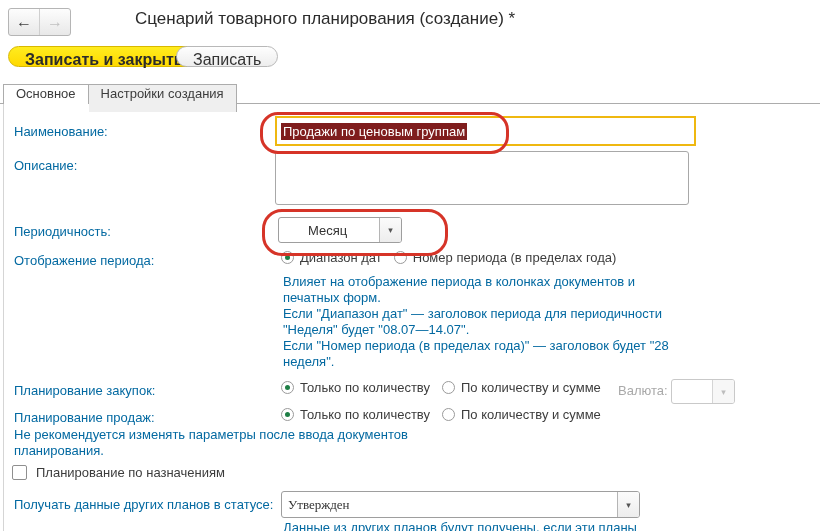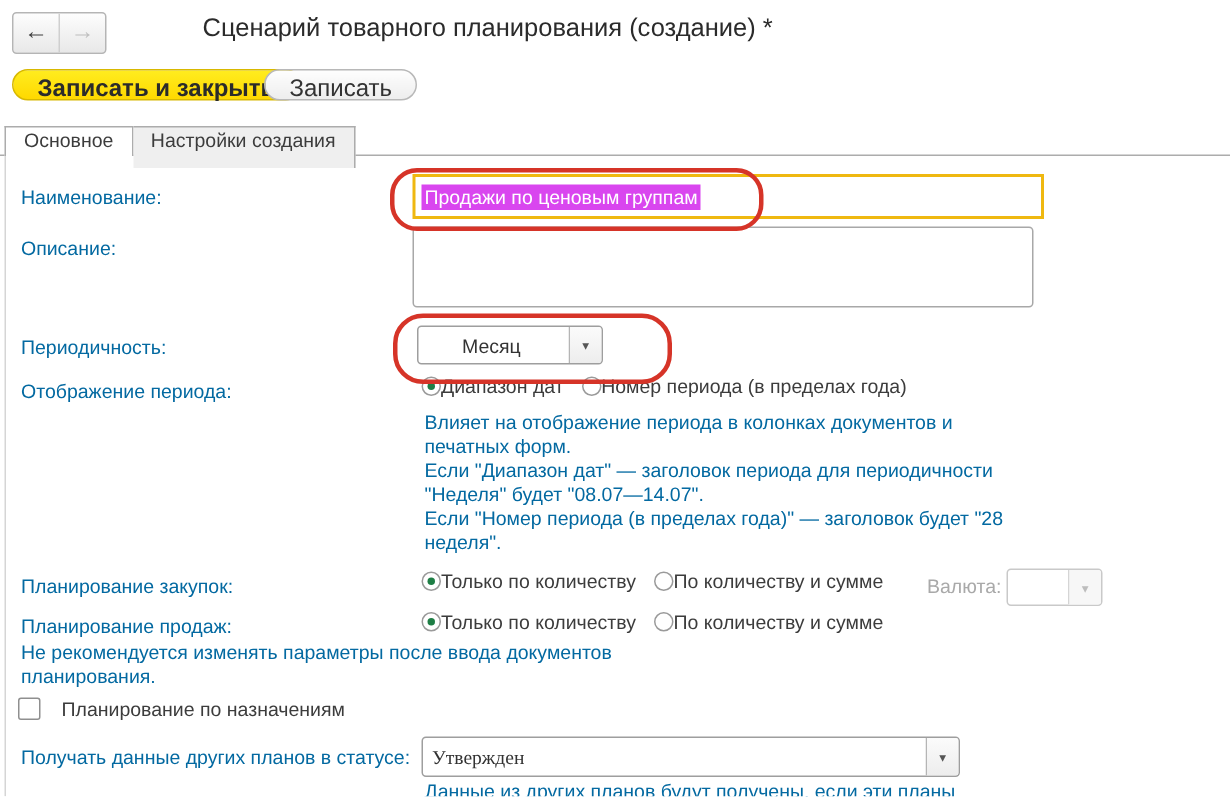--- a/index.html
+++ b/index.html
@@ -32,42 +32,42 @@
                 border-bottom:none;border-left:none;}
 
   
   .content-border{position:absolute;left:3px;top:104px;width:1px;height:427px;background:#d5d5d5;}
   .lbl{position:absolute;font-size:13px;color:#0369a1;white-space:nowrap;}
   .help{position:absolute;font-size:13px;line-height:16px;color:#0369a1;white-space:pre-line;}
 
   .input-box{position:absolute;left:275px;top:116px;width:413px;height:26px;box-sizing:content-box;
              border:2px solid #efb810;background:#fff;display:flex;align-items:center;padding-left:4px;
              font-size:13px;}
-  .sel-text{background:#d946ef;color:#fff;padding:1px 2px;}
+  .sel-text{background:#7f1d1d;color:#fff;padding:1px 2px;}
   .textarea-box{position:absolute;left:275px;top:151px;width:414px;height:54px;border:1px solid #a8a8a8;
                 border-radius:3px;background:#fff;box-sizing:border-box;}
 
   .combo{position:absolute;display:flex;align-items:stretch;border:1px solid #9e9e9e;border-radius:3px;
          background:#fff;box-sizing:border-box;cursor:pointer;}
   .combo-text{flex:1;font-size:13px;color:#333;padding:0 6px;display:flex;align-items:center;
               white-space:nowrap;overflow:hidden;}
   .combo-btn{width:21px;border-left:1px solid #b5b5b5;background:linear-gradient(#fbfbfb,#ededed);
              display:flex;align-items:center;justify-content:center;color:#555;font-size:9px;
              border-radius:0 2px 2px 0;}
   .combo-disabled{border-color:#c9c9c9;}
   .combo-disabled .combo-btn{border-left-color:#d5d5d5;color:#bdbdbd;background:#f7f7f7;}
 
   .radio-row{position:absolute;display:flex;align-items:center;gap:18px;font-size:13px;color:#3c3c3c;}
-  .radio-item{display:flex;align-items:center;gap:0;cursor:pointer;white-space:nowrap;}
+  .radio-item{display:flex;align-items:center;gap:6px;cursor:pointer;white-space:nowrap;}
   .radio{width:13px;height:13px;border:1px solid #9a9a9a;border-radius:50%;background:#fff;
          position:relative;flex:none;box-sizing:border-box;}
   .radio.checked::after{content:"";position:absolute;left:3px;top:3px;width:5px;height:5px;
          border-radius:50%;background:#1e7e45;}
 
-  .checkbox-row{position:absolute;left:12px;top:465px;display:flex;align-items:center;gap:14px;
+  .checkbox-row{position:absolute;left:12px;top:465px;display:flex;align-items:center;gap:9px;
                 font-size:13px;color:#3c3c3c;cursor:pointer;}
   .checkbox{width:13px;height:13px;border:1px solid #8f8f8f;border-radius:2px;background:#fff;flex:none;}
 
   .annotation{position:absolute;border:3px solid #d63428;border-radius:18px;z-index:10;
               pointer-events:none;background:transparent;}
 </style>
 </head>
 <body>
 
 <div class="screen">

